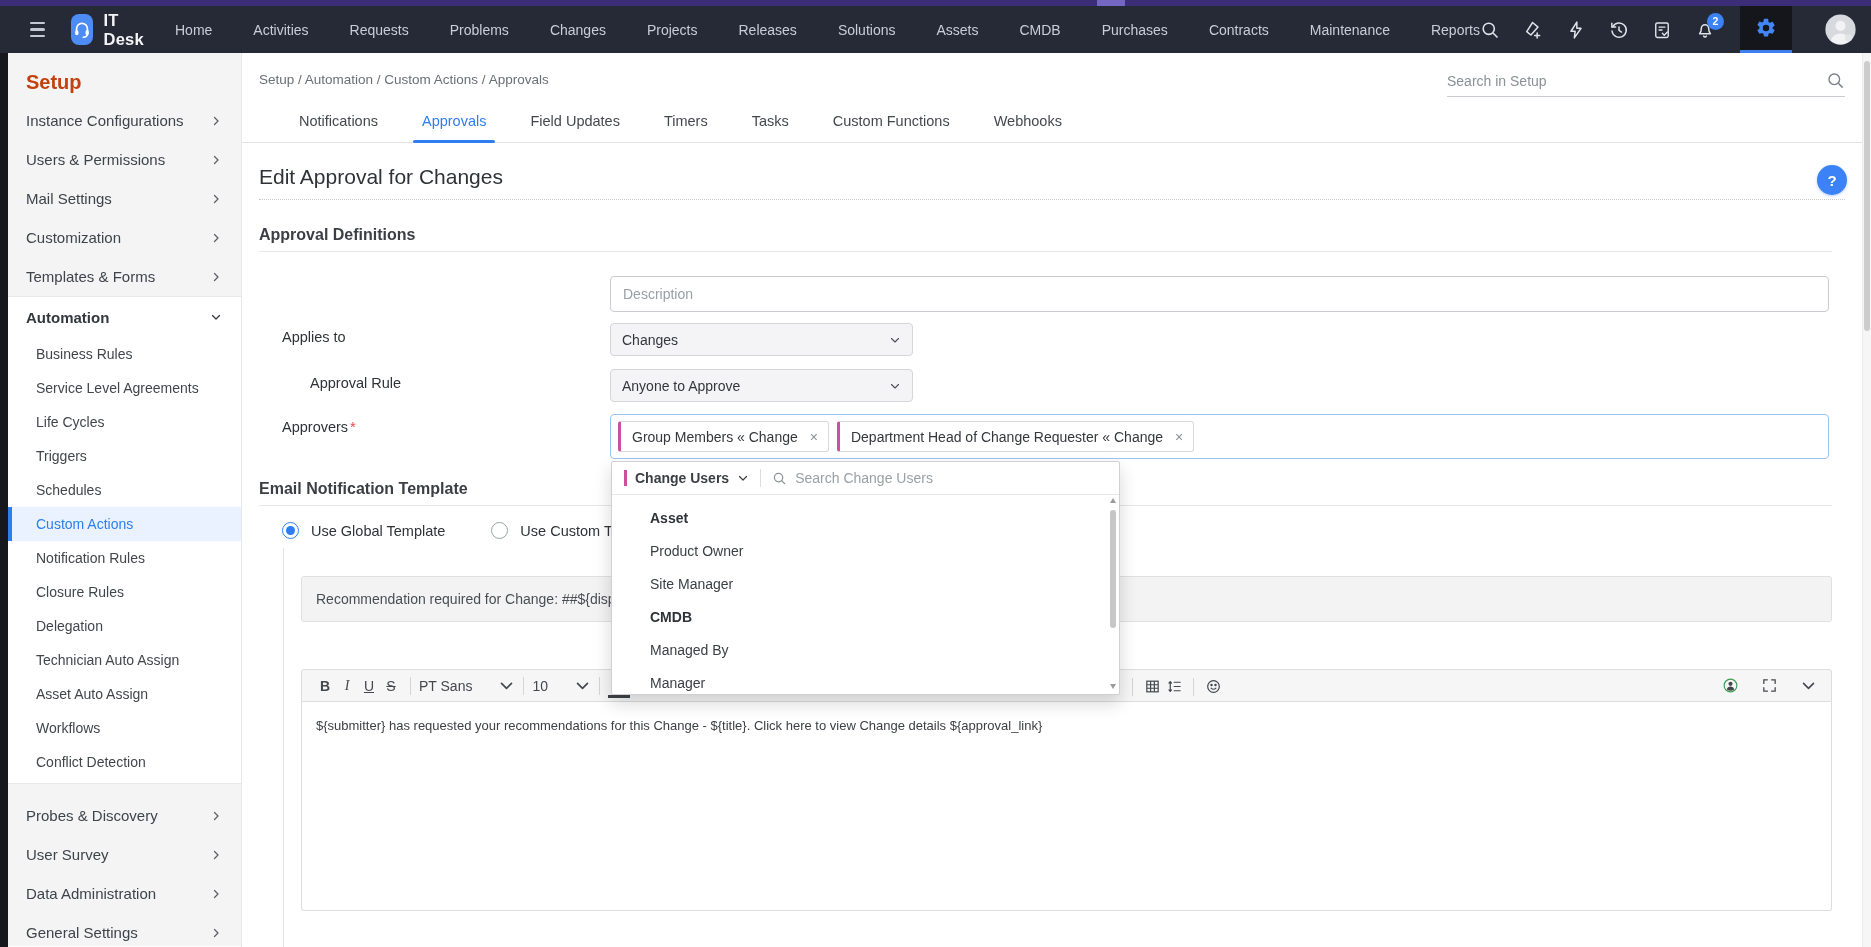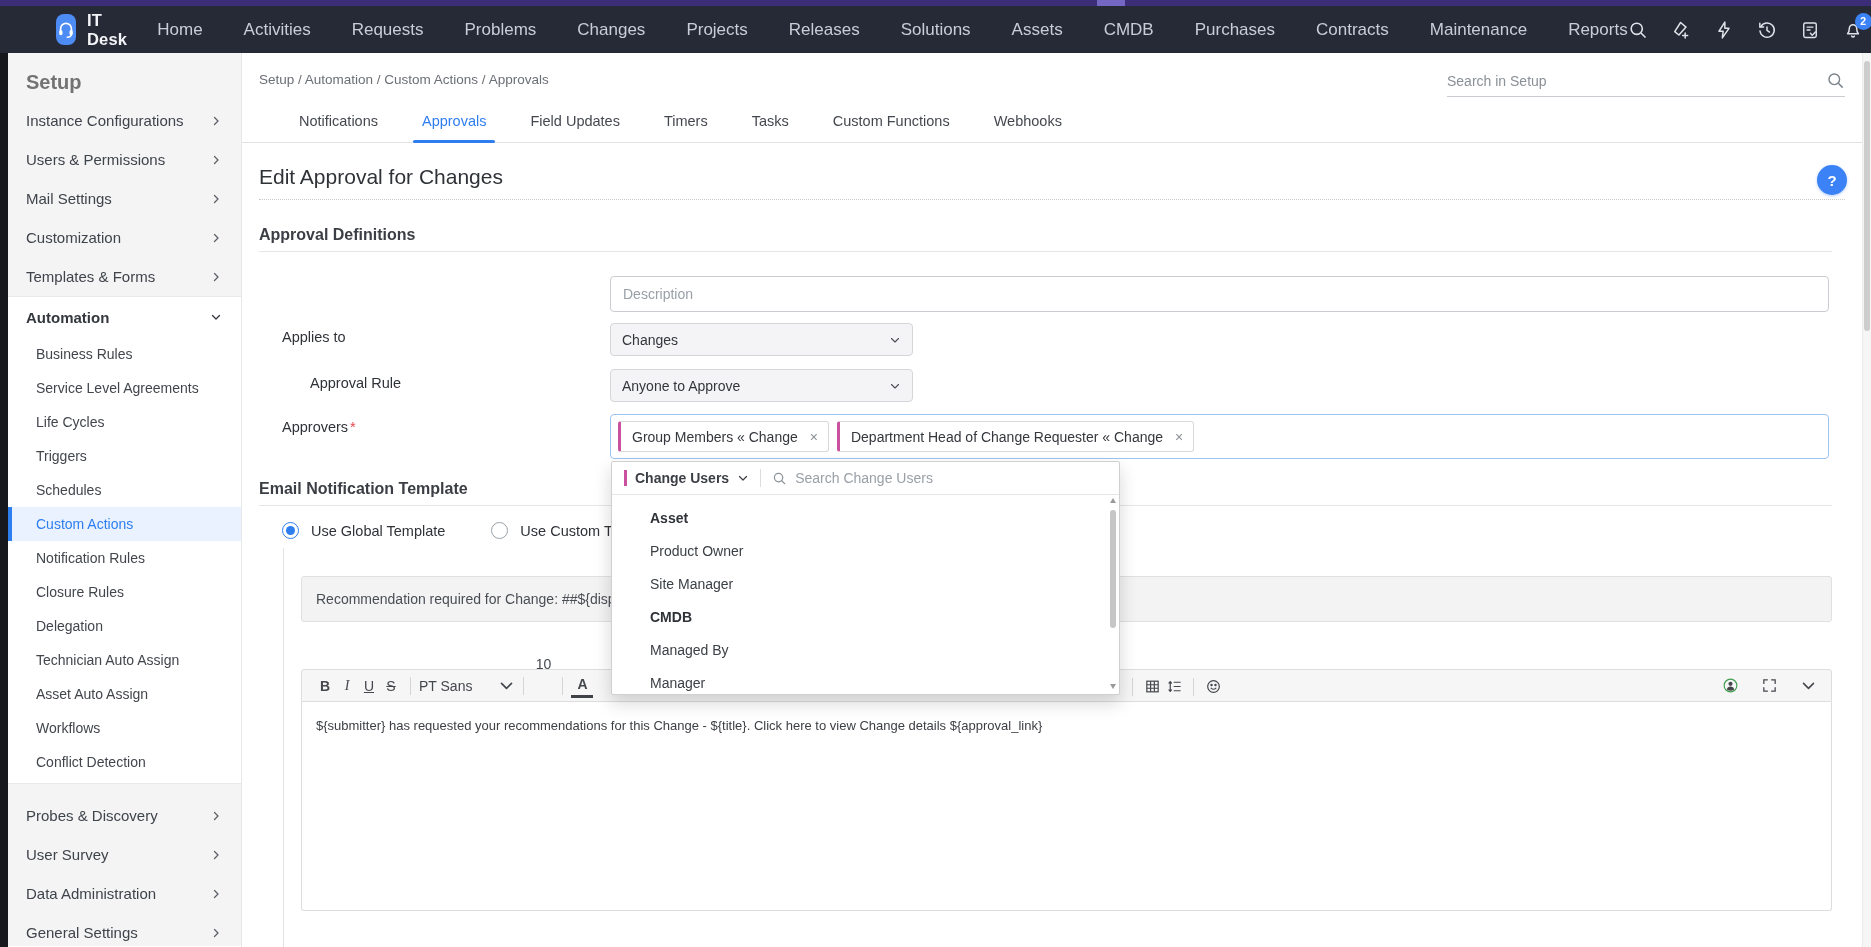--- a/index.html
+++ b/index.html
@@ -9,38 +9,38 @@
   
   .top-strip { position:absolute; left:0; top:0; width:100%; height:6px; background:#3b2d78; z-index:60; }
   .top-strip .notch { position:absolute; left:1097px; top:0; width:28px; height:6px; background:#7466c3; }
 
   
   .topbar { position:absolute; left:0; top:6px; width:100%; height:47px; background:#262a36; display:flex; align-items:center; color:#cdd2db; z-index:55; }
   .hamburger { margin-left:30px; width:22px; cursor:pointer; }
   .hamburger span { display:block; height:2.5px; background:#c3c8d2; margin:4px 0; border-radius:2px; }
   .logo { margin-left:26px; width:31px; height:31px; border-radius:8px; background:#4d8bf5; display:flex; align-items:center; justify-content:center; }
   .brand { margin-left:11px; font-size:16.5px; font-weight:700; color:#f2f4f7; letter-spacing:.2px; }
-  .nav { display:flex; margin-left:30px; gap:41px; font-size:17px; }
+  .nav { display:flex; margin-left:30px; gap:41px; font-size:14px; }
   .nav .nav-item { cursor:pointer; white-space:nowrap; color:#c9cdd7; }
   .tb-right { margin-left:auto; display:flex; align-items:center; gap:23px; padding-right:0; }
   .tb-ic { width:20px; height:20px; color:#dfe3e9; cursor:pointer; position:relative; }
   .tb-ic svg { width:20px; height:20px; display:block; }
   .bell-wrap { position:relative; }
   .badge { position:absolute; top:-7px; right:-9px; min-width:17px; height:17px; border-radius:9px; background:#3b82f6; color:#fff; font-size:10.5px; font-weight:700; display:flex; align-items:center; justify-content:center; padding:0 3px; }
   .gear-block { height:47px; background:#14161c; border-bottom:3px solid #3d7ff0; display:flex; align-items:center; padding:0 15px; margin-left:2px; cursor:pointer; }
   .gear-block svg { width:22px; height:22px; display:block; }
   .avatar { width:33px; height:33px; margin:0 14px 0 9px; cursor:pointer; }
 
   
   .left-rail { position:absolute; left:0; top:6px; width:8px; height:941px; background:#16181e; z-index:50; }
   .sidebar { position:absolute; left:8px; top:53px; width:234px; height:894px; background:#fff; border-right:1px solid #e8e8e8; z-index:20; font-size:15px; color:#3f434a; }
   .sb-sec1 { height:244px; background:#f4f4f5; padding-top:10px; border-bottom:1px solid #e8e8e8; }
   .sb-sec2 { height:487px; background:#fff; padding-top:0; border-bottom:1px solid #e8e8e8; }
   .sb-sec3 { height:162px; background:#f4f4f5; padding-top:12px; }
-  .sb-title { height:38px; display:flex; align-items:center; padding-left:18px; font-size:20px; font-weight:700; color:#737373; }
+  .sb-title { height:38px; display:flex; align-items:center; padding-left:18px; font-size:20px; font-weight:700; color:#c2410c; }
   .sb-group { height:39px; display:flex; align-items:center; justify-content:space-between; padding:0 19px 0 18px; cursor:pointer; }
   .sb-group .chev { color:#5b6066; }
   .chev svg { width:12px; height:12px; display:block; }
   .sb-auto { height:40px; display:flex; align-items:center; justify-content:space-between; padding:0 19px 0 18px; font-weight:700; color:#34383e; cursor:pointer; }
   .sb-child { height:34px; display:flex; align-items:center; padding-left:28px; font-size:14px; color:#42464c; cursor:pointer; }
   .sb-child.active { background:#e9f2fe; color:#2e7ef0; border-left:4px solid #2e7ef0; padding-left:24px; }
 
   
   .main { position:absolute; left:242px; top:53px; right:0; bottom:0; background:#fff; }
   .breadcrumb { position:absolute; left:17px; top:19px; font-size:13.5px; color:#6b6f76; cursor:pointer; }
@@ -86,21 +86,21 @@
   .subject-box { position:absolute; left:17px; right:39px; top:28px; height:46px; background:#f3f3f4; border:1px solid #e0e0e2; border-radius:3px; display:flex; align-items:center; padding:0 14px; font-size:14px; color:#4a4e54; }
   .msg-toolbar { position:absolute; left:17px; right:39px; top:121px; height:33px; background:#f6f6f7; border:1px solid #ddd; border-radius:3px 3px 0 0; display:flex; align-items:center; padding:0 12px; color:#44474c; font-size:14px; }
   .tb-btn { display:flex; align-items:center; justify-content:center; min-width:22px; height:24px; cursor:pointer; color:#44474c; }
   .tb-btn svg { width:17px; height:17px; display:block; }
   .tb-div { width:1px; height:18px; background:#d5d5d7; margin:0 8px; }
   .bold-b { font-weight:700; }
   .ital-i { font-style:italic; font-family:"Liberation Serif",serif; }
   .und-u { text-decoration:underline; }
   .strk-s { text-decoration:line-through; }
   .font-sel { display:flex; align-items:center; gap:26px; cursor:pointer; }
-  .size-sel { display:flex; align-items:center; gap:26px; cursor:pointer;flex-direction:column; }
+  .size-sel { display:flex; align-items:center; gap:26px; cursor:pointer; }
   .fc-a { font-weight:700; border-bottom:3px solid #3f4348; padding:0 2px; line-height:17px; cursor:pointer; }
   .mid-icons { position:absolute; left:800px; top:0; height:33px; display:flex; align-items:center; }
   .right-icons { margin-left:auto; display:flex; align-items:center; gap:17px; }
   .msg-body { position:absolute; left:17px; right:39px; top:154px; height:209px; background:#fff; border:1px solid #ddd; border-top:0; border-radius:0 0 3px 3px; padding:16px 14px; font-size:13px; color:#3d4045; cursor:text; }
 
   
   .drop-panel { position:absolute; left:611px; top:461px; width:509px; height:234px; background:#fff; border:1px solid #d0d0d0; border-radius:2px; box-shadow:0 8px 18px rgba(0,0,0,.16); z-index:70; }
   .dp-head { height:33px; border-bottom:1px solid #e6e6e6; display:flex; align-items:center; padding:0 10px 0 12px; }
   .dp-bar { width:3px; height:16px; background:#c9519e; margin-right:8px; }
   .dp-filter { display:flex; align-items:center; gap:8px; font-size:14px; color:#3b3e44; cursor:pointer;font-weight:bold; }

